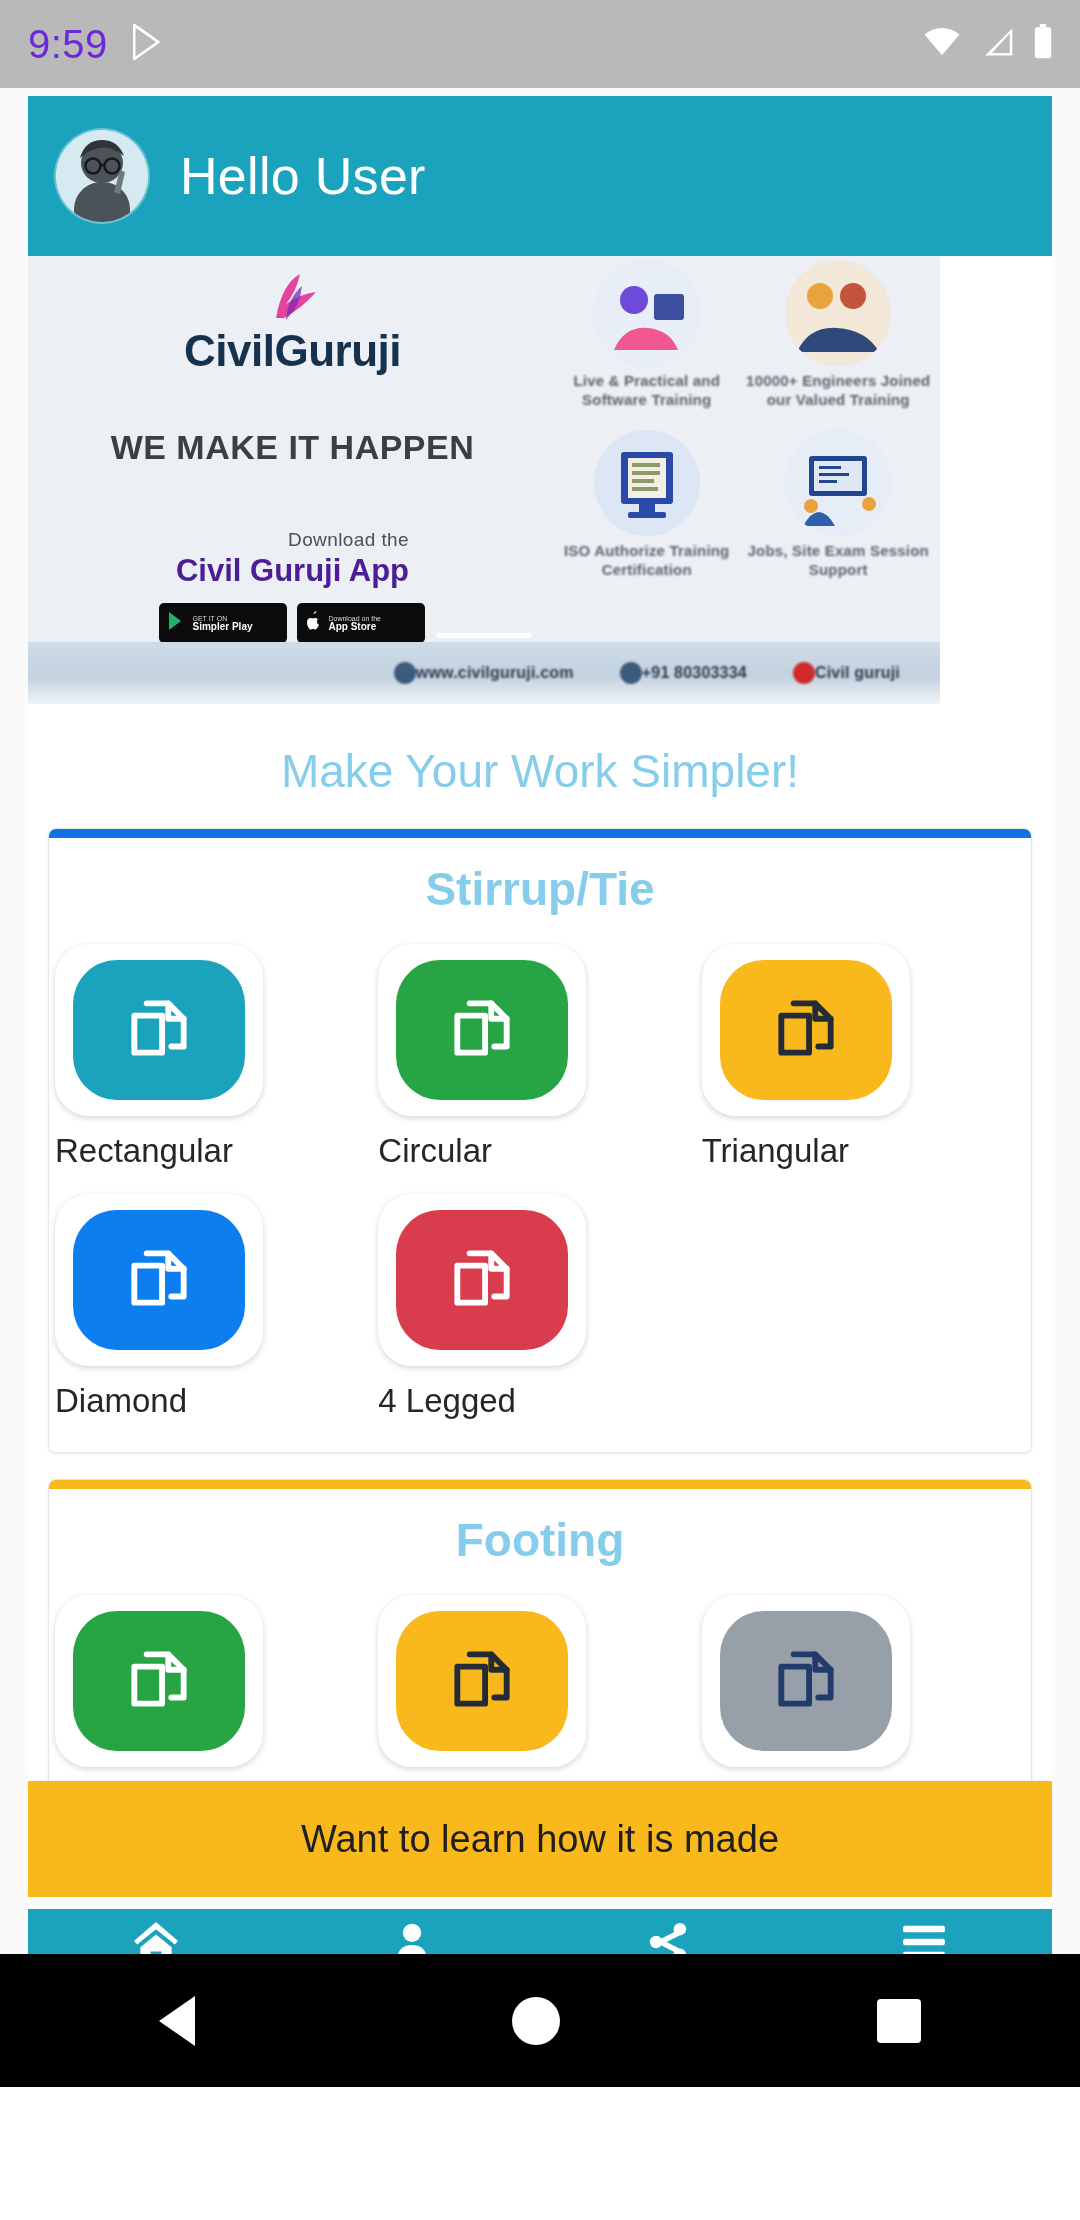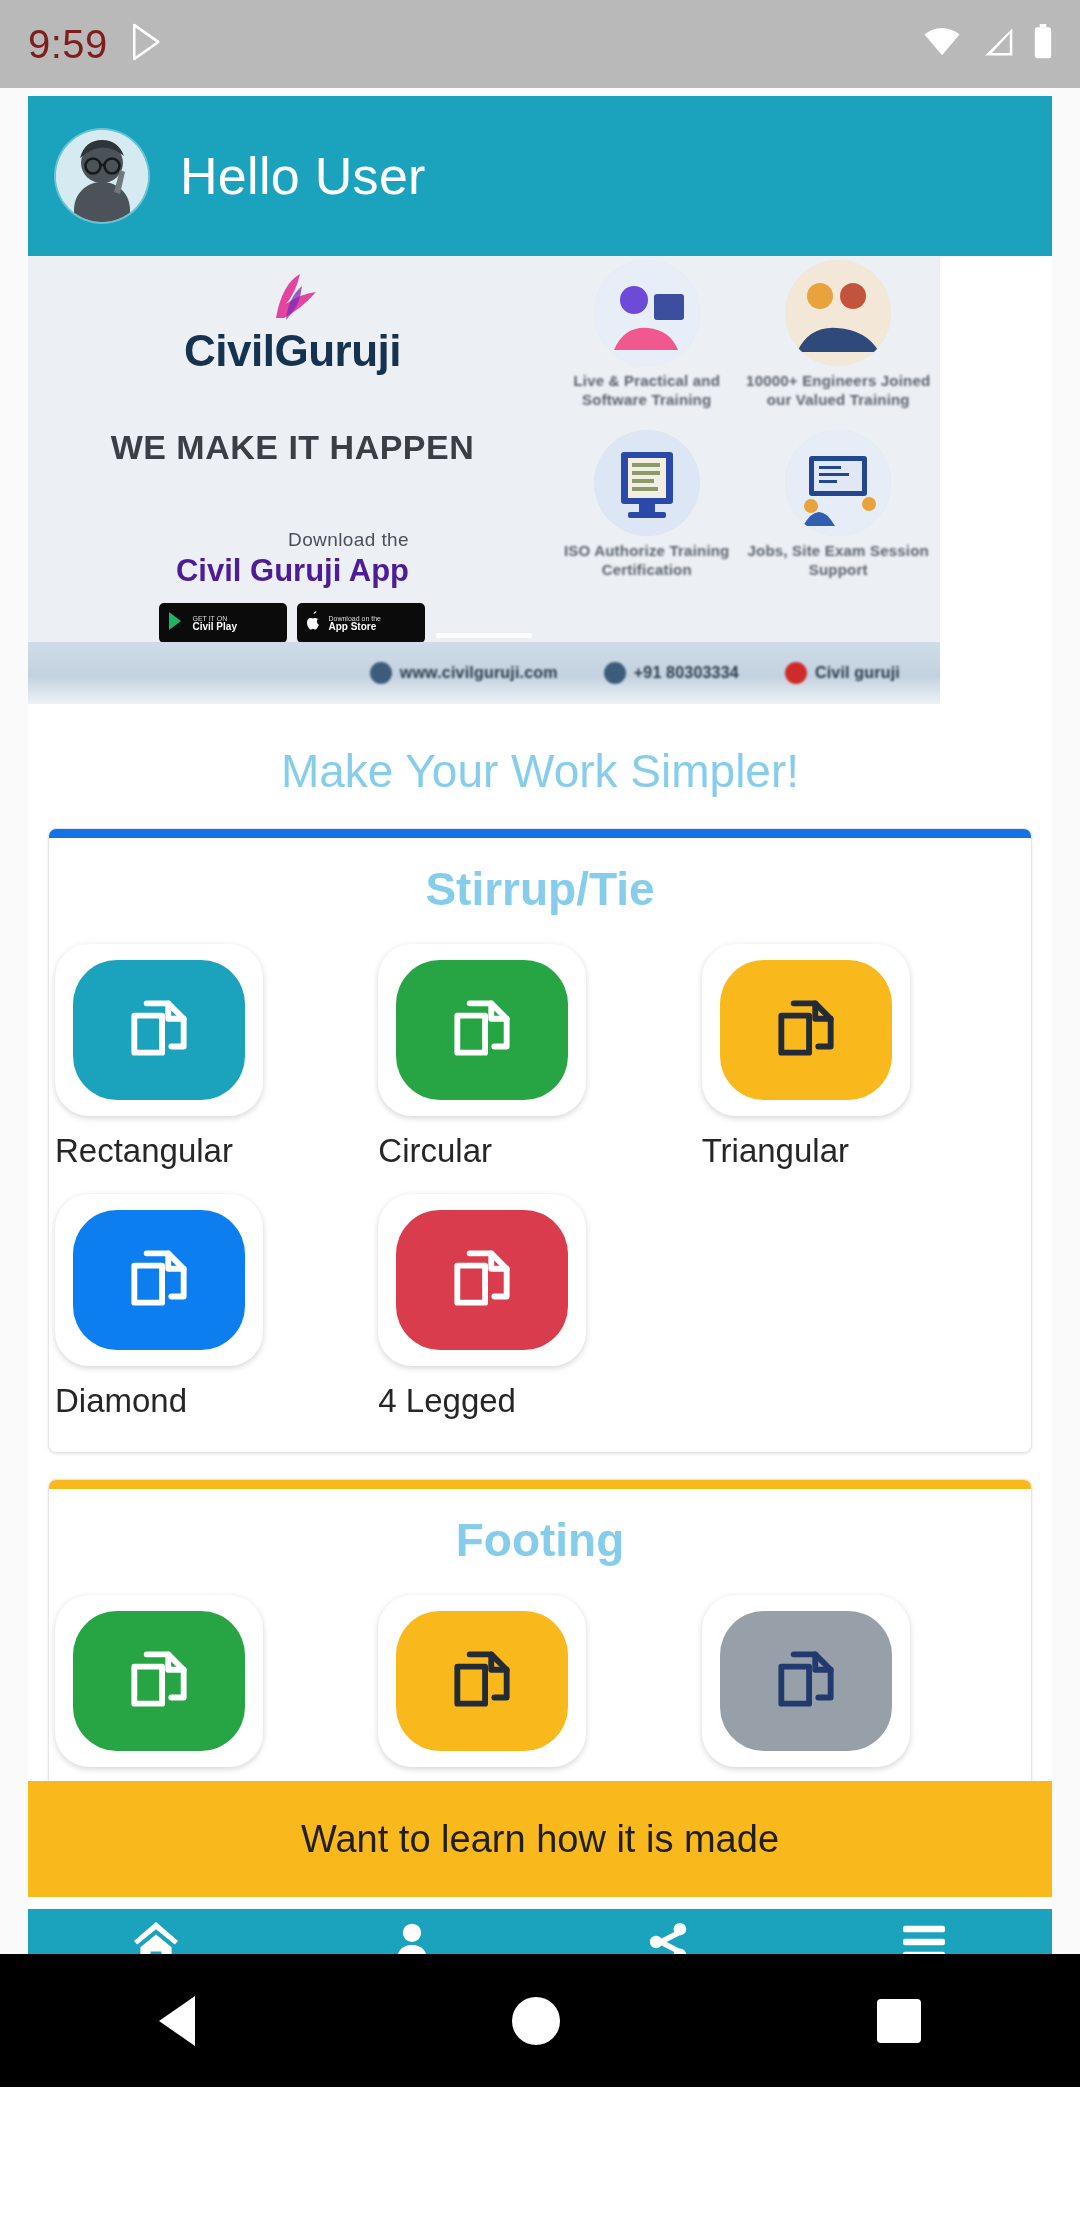--- a/index.html
+++ b/index.html
@@ -12,21 +12,21 @@
 
   
   .status-bar{
     height:88px; width:1080px;
     background:#b9b9b9;
     display:flex; align-items:center;
     padding:0 28px;
     position:relative;
   }
   .status-time{
-    color:#7f1d1d; font-size:40px; letter-spacing:.5px;
+    color:#6d28d9; font-size:40px; letter-spacing:.5px;
     font-family:"Liberation Sans", sans-serif;
   }
   .status-left-icons{ display:flex; align-items:center; gap:26px; margin-left:22px; }
   .status-right-icons{
     position:absolute; right:26px; top:0; height:88px;
     display:flex; align-items:center; gap:16px;
   }
 
   
   .app{
@@ -117,21 +117,21 @@
   .pr-cap{
     font-size:15px; color:#5d646e; line-height:1.25; letter-spacing:.2px;
     filter:blur(1.1px); font-weight:bold;
   }
   .poster-footer{
     position:absolute; left:0; bottom:0; width:100%; height:62px;
     background:linear-gradient(180deg,#cfdce8 0%, #c3d2e0 55%, #eef2f6 100%);
     display:flex; align-items:center; justify-content:flex-end;
     gap:46px; padding-right:40px;
   }
-  .pf-item{ display:flex; align-items:center; gap:8px; filter:blur(.8px);}
+  .pf-item{ display:flex; align-items:center; filter:blur(.8px);}
   .pf-dot{ width:22px; height:22px; border-radius:50%; background:#3d5b7a; flex:none;}
   .pf-dot.red{ background:#cf2b2b;}
   .pf-txt{ font-size:16px; color:#2d3b4a; font-weight:bold; letter-spacing:.2px;}
   .banner-scroll-hint{
     position:absolute; left:50%; transform:translateX(-50%);
     bottom:66px; width:96px; height:5px; background:#ffffff; border-radius:3px;
     opacity:.95;
   }
 
   
@@ -293,21 +293,21 @@
         </div>
         <div class="badges">
           <div class="badge">
             <span>
               <svg width="18" height="20" viewBox="0 0 18 20">
                   <path d="M2 1 L14 10 L2 19z" fill="#1fb36a"></path>
                 </svg>
             </span>
             <span class="badge-txt">
               <i>GET IT ON</i>
-              <b>Civil Play</b>
+              <b>Simpler Play</b>
             </span>
           </div>
           <div class="badge">
             <span>
               <svg width="16" height="20" viewBox="0 0 16 20">
                   <path d="M11 0 q-2 1 -2.6 3 q2.3 .2 3.1 -3z M13.4 7.6 q-1.6 1 -1.5 3 q.1 2.4 2.1 3.2 q-.8 2.4 -2.6 4.1 q-1.1 1 -2.2 .3 q-1.2 -.7 -2.4 0 q-1.3 .8 -2.3 -.3 q-2.9 -3.3 -2.4 -7.4 q.4 -3.2 3.4 -3.4 q1.3 -.1 2.4 .5 q1.1 -.6 2.4 -.5 q1.9 .1 3.1 1.5z" fill="#ffffff"></path>
                 </svg>
             </span>
             <span class="badge-txt">
               <i>Download on the</i>

